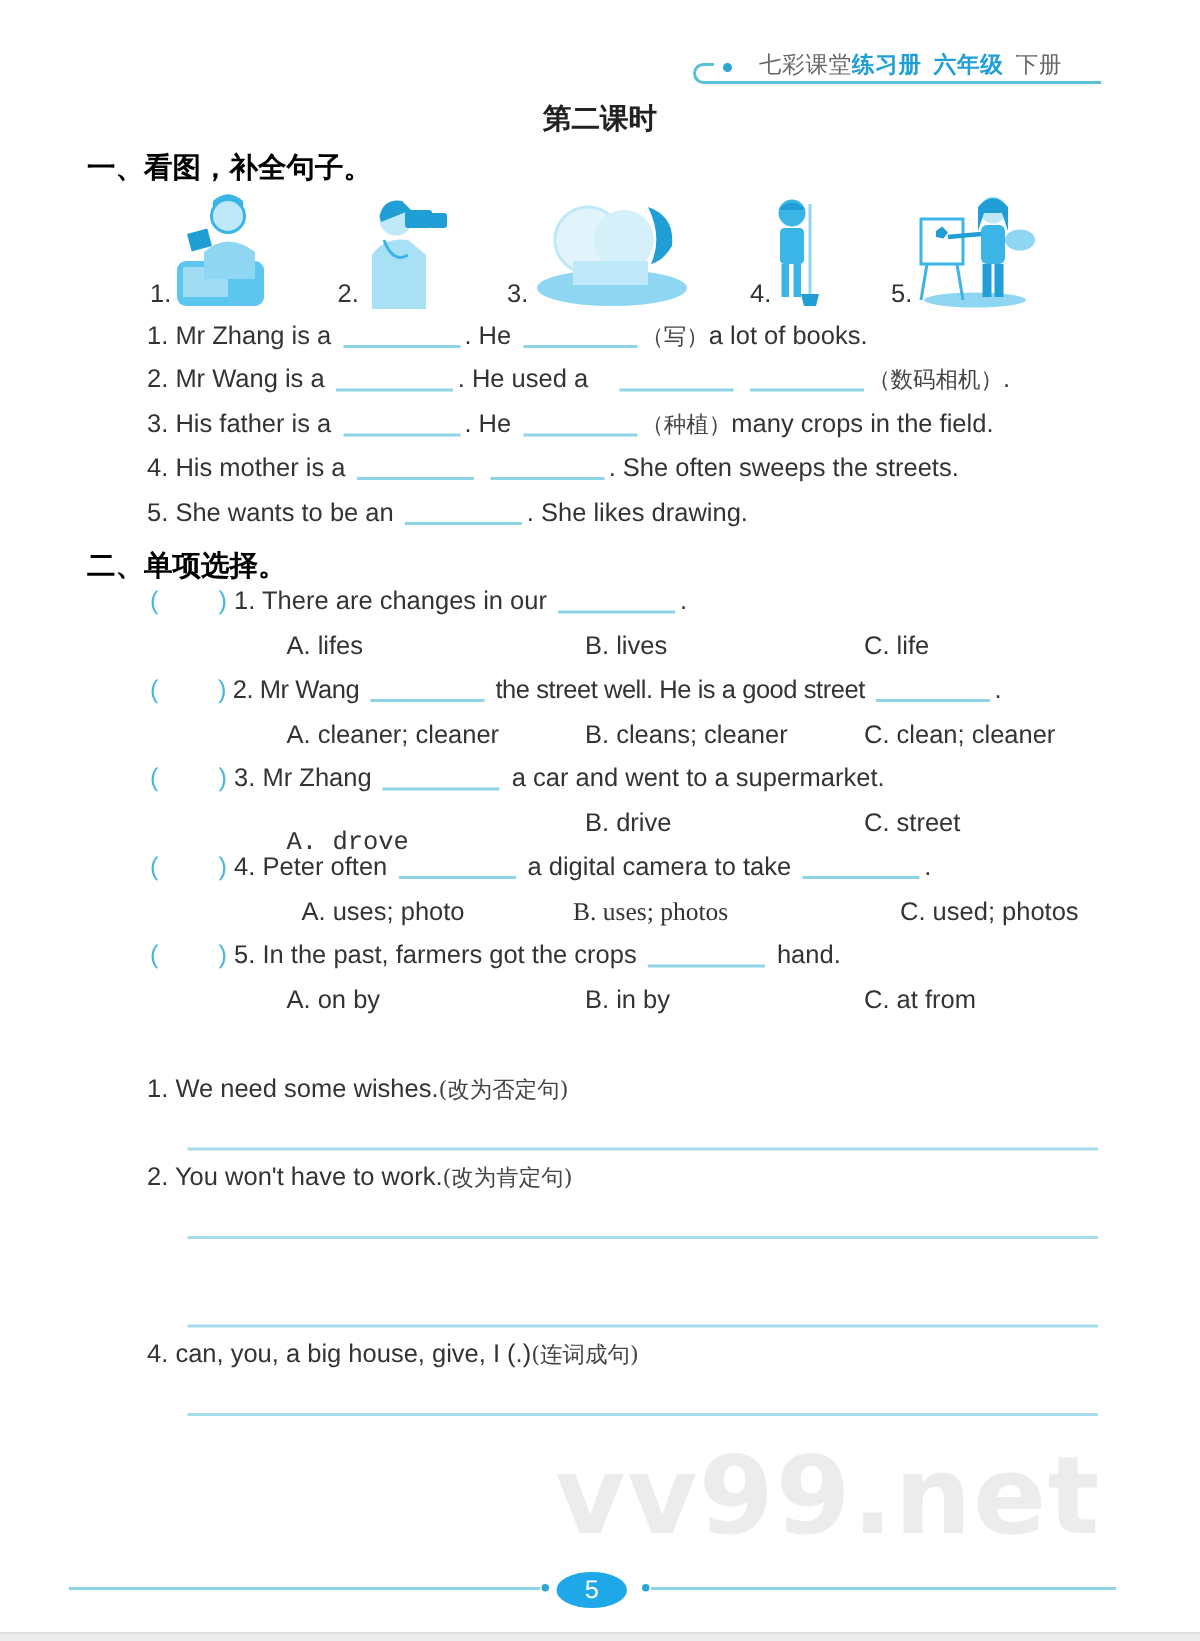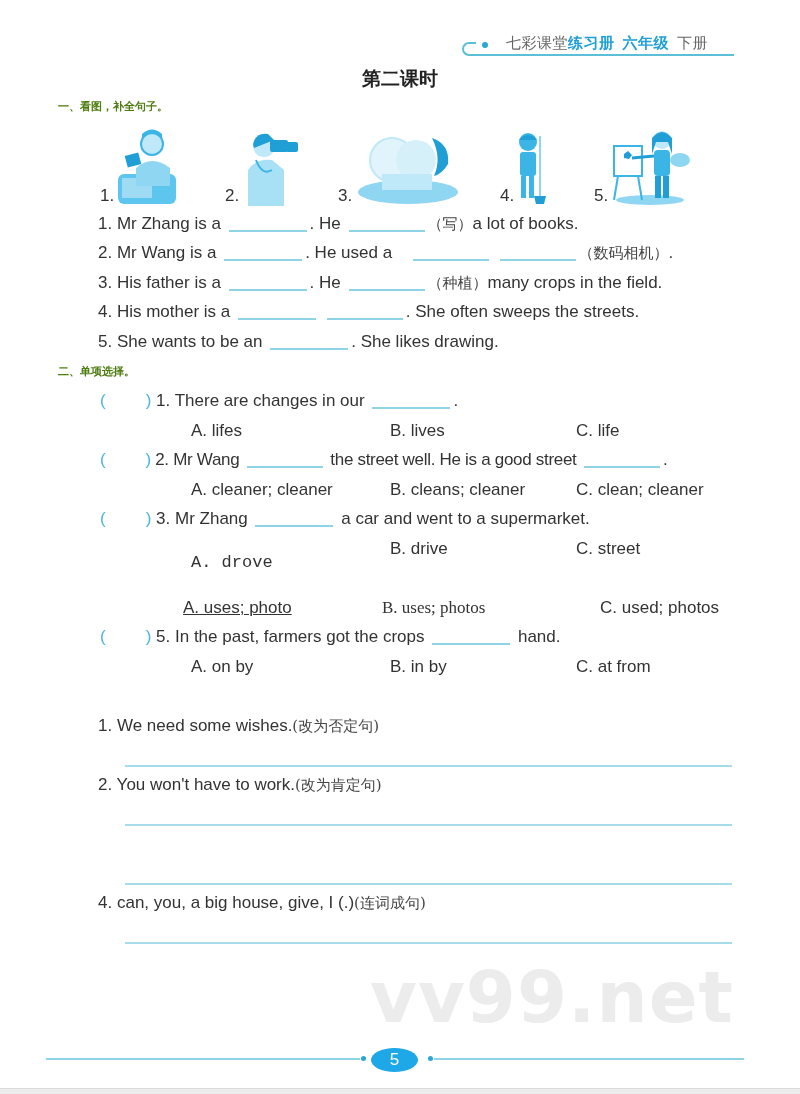--- a/index.html
+++ b/index.html
@@ -13,21 +13,21 @@
   .header { position: absolute; left: 462px; top: 34px; width: 272px; height: 24px; }
   .header-curve { position: absolute; left: 0; top: 8px; width: 14px; height: 14px; border-left: 2px solid #5bbfd8; border-top: 2px solid #5bbfd8; border-bottom: 2px solid #5bbfd8; border-radius: 8px 0 0 8px; border-right: none; }
   .header-dot { position: absolute; left: 20px; top: 8px; width: 6px; height: 6px; border-radius: 50%; background: #2aa7d6; }
   .header-line { position: absolute; left: 14px; top: 20px; width: 258px; height: 2px; background: #5bbfd8; }
   .header-title { position: absolute; left: 44px; top: 0; font-size: 15px; white-space: nowrap; letter-spacing: 0.5px; color: #666; }
   .header-title .accent { color: #1f9fd6; font-weight: bold; }
   .header-title .gap { display: inline-block; width: 8px; }
 
   .lesson-title { position: absolute; left: 0; width: 800px; top: 66px; text-align: center; font-size: 19px; font-weight: bold; color: #222; }
 
-  .section-heading { position: absolute; left: 58px; font-size: 11px; font-weight: bold; color: #4d7c0f; }
+  .section-heading { position: absolute; left: 58px; font-size: 19px; font-weight: bold; color: #000000; }
 
   
   .pics { position: absolute; left: 100px; top: 128px; width: 620px; height: 80px; }
   .pic-num { position: absolute; bottom: 2px; font-size: 17px; color: #333; }
   .pic { position: absolute; }
 
   
   .line { position: absolute; font-size: 17px; color: #333; white-space: nowrap; }
   .blank { display: inline-block; height: 2px; background: #8fd3e6; vertical-align: -3px; margin: 0 3px; }
   .paren { color: #4ab7dc; display: inline-block; }
@@ -180,21 +180,29 @@
     <span class="paren">(</span><span style="display:inline-block;width:40px;"></span><span class="paren">)</span>
     <span>3.</span>
     <span>Mr Zhang</span>
     <span class="blank" style="width:78px;"></span>
     <span>a car and went to a supermarket.</span>
   </div>
   <div class="opt" style="left:191px; top:553px;font-family:Liberation Mono, monospace;">A. drove</div>
   <div class="opt" style="left:390px; top:539px;">B. drive</div>
   <div class="opt" style="left:576px; top:539px;">C. street</div>
 
-  <div class="opt" style="left:183px; top:598px;text-decoration:underline;">A. uses; photo</div>
+  <div class="line" style="left:100px; top:568px;">
+    <span class="paren">(</span><span style="display:inline-block;width:40px;"></span><span class="paren">)</span>
+    <span>4.</span>
+    <span>Peter often</span>
+    <span class="blank" style="width:78px;"></span>
+    <span>a digital camera to take</span>
+    <span class="blank" style="width:78px;"></span><span>.</span>
+  </div>
+  <div class="opt" style="left:201px; top:598px;">A. uses; photo</div>
   <div class="opt" style="left:382px; top:598px;font-family:Liberation Serif, serif;">B. uses; photos</div>
   <div class="opt" style="left:600px; top:598px;">C. used; photos</div>
 
   <div class="line" style="left:100px; top:627px;">
     <span class="paren">(</span><span style="display:inline-block;width:40px;"></span><span class="paren">)</span>
     <span>5.</span>
     <span>In the past, farmers got the crops</span>
     <span class="blank" style="width:78px;"></span>
     <span>hand.</span>
   </div>

